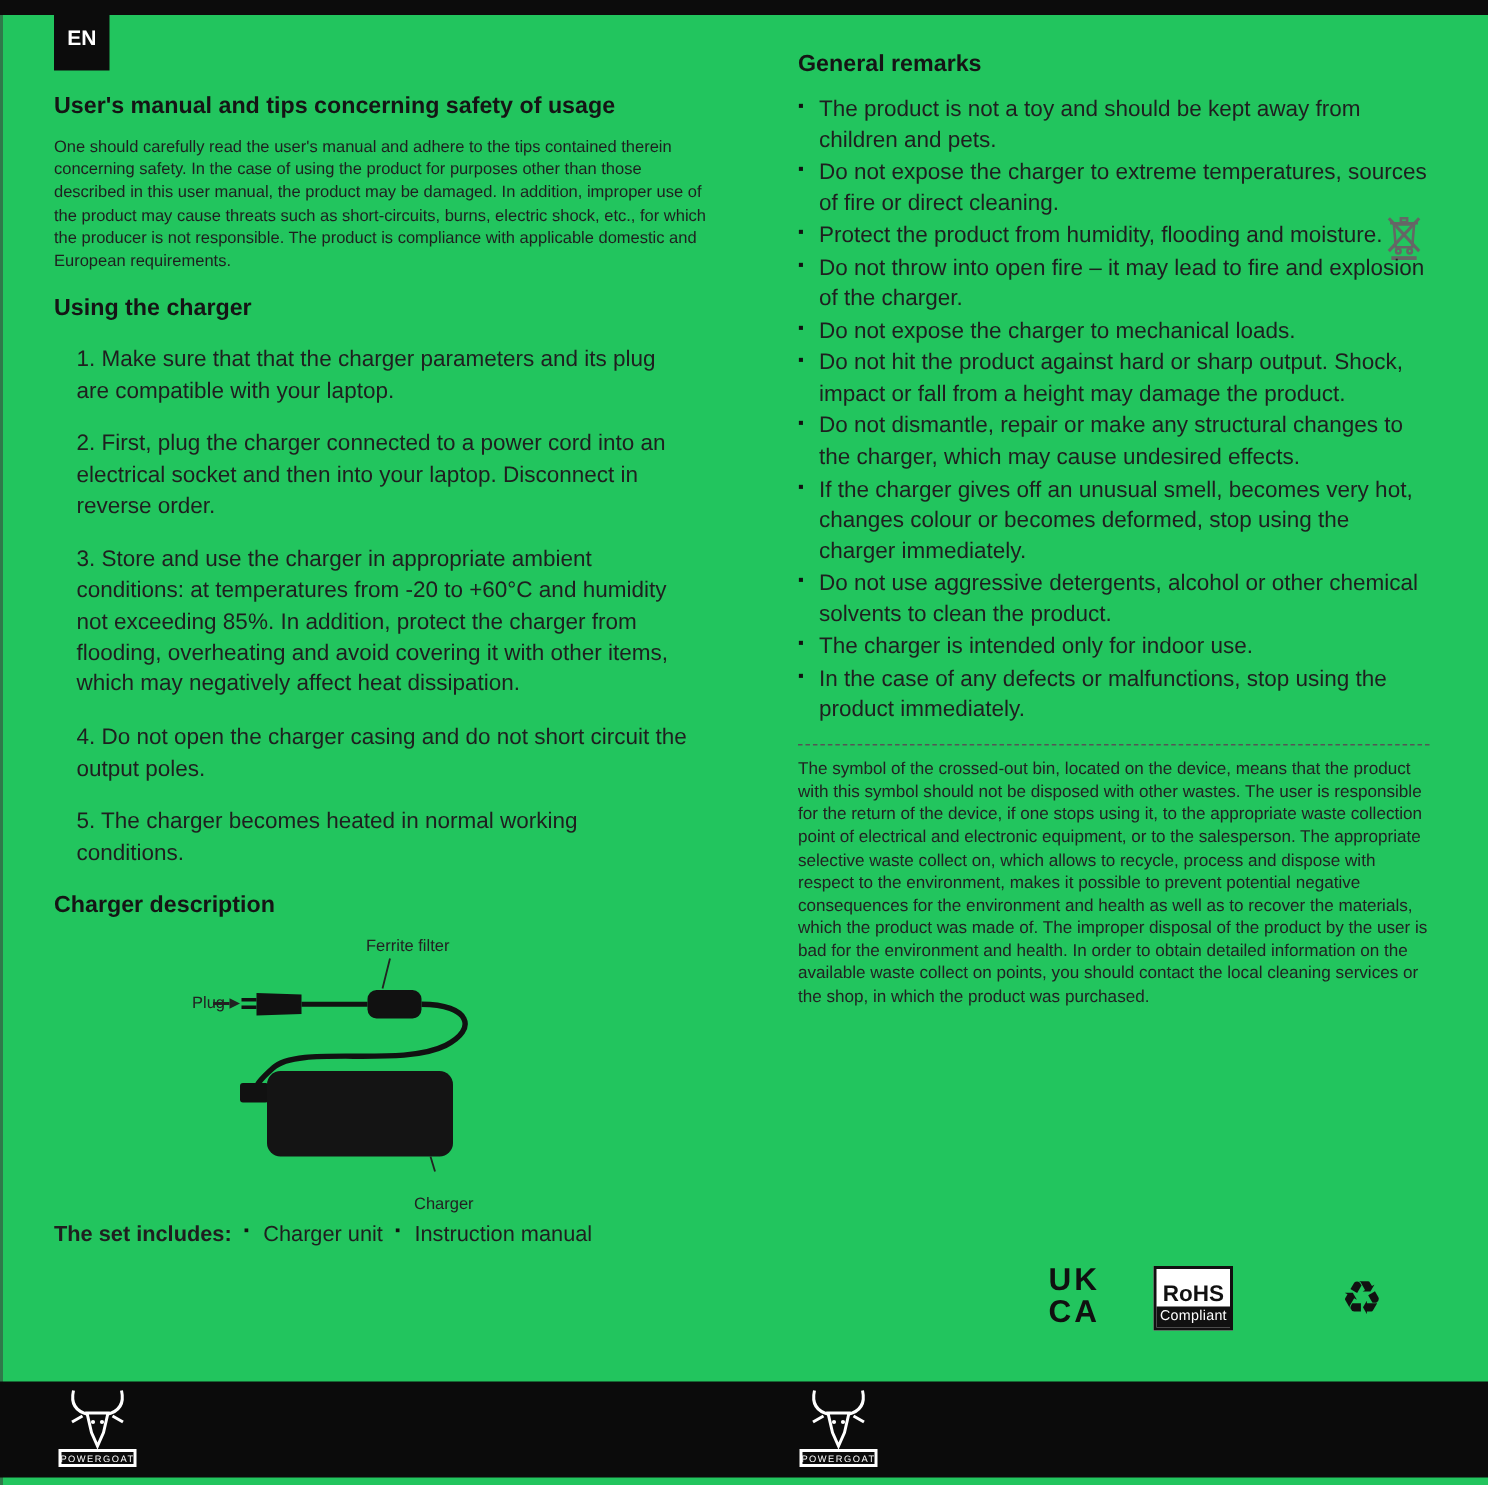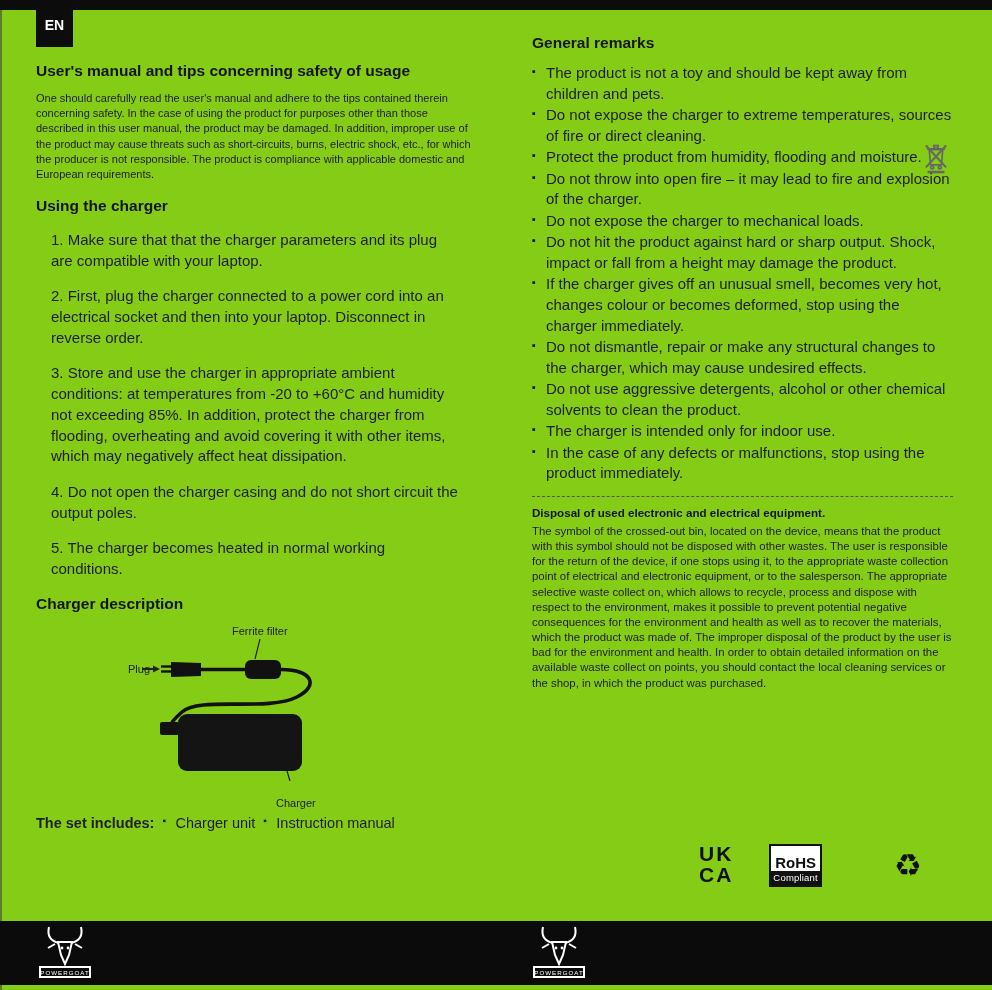--- a/index.html
+++ b/index.html
@@ -1,16 +1,16 @@
 <!DOCTYPE html>
 <html><head>
 <meta charset="utf-8">
 <style>
   html,body{margin:0;padding:0;background:#d8d8d8;}
-  .page{position:relative;width:992px;height:990px;background:#84cc16;overflow:hidden;
+  .page{position:relative;width:992px;height:990px;background:#22c55e;overflow:hidden;
         font-family:"Liberation Sans",sans-serif;color:#1f1f1f;}
   .edge-left{position:absolute;left:0;top:0;bottom:0;width:2px;background:#3a3a3a;opacity:.55;}
   .top-bar{position:absolute;left:0;top:0;right:0;height:10px;background:#0c0c0c;}
   .en-badge{position:absolute;left:36px;top:0;width:37px;height:47px;background:#0c0c0c;color:#fff;
             font-size:14px;font-weight:700;display:flex;align-items:center;justify-content:center;padding-top:2px;box-sizing:border-box;}
   .col-left{position:absolute;left:36px;top:62px;width:437px;}
   .col-right{position:absolute;left:532px;top:34px;width:421px;}
   .h1{font-size:15.5px;font-weight:700;margin:0 0 11px;color:#151515;}
   .h2{font-size:15.5px;font-weight:700;margin:15px 0 10px;color:#151515;}
   .body-text{font-size:11px;line-height:1.38;margin:0 0 4px;}
@@ -95,51 +95,50 @@
         <rect x="209" y="37" width="36" height="19" rx="6" fill="#111"></rect>
 
         <path d="M245,46.5 C277,46.5 283,63 261,74 C231,89 163,73 146,89 C137,97 134,101 134,106" stroke="#111" stroke-width="3.6" fill="none"></path>
 
         <rect x="124" y="99" width="19" height="13" rx="2" fill="#111"></rect>
 
         <rect x="142" y="91" width="124" height="57" rx="9" fill="#141414"></rect>
 
         <line x1="251" y1="148" x2="254" y2="158" stroke="#222" stroke-width="1.2"></line>
       </svg>
-      <span class="diag-label" style="left:196px;top:2px;">Ferrite filter</span>
+      <span class="diag-label" style="left:208px;top:2px;">Ferrite filter</span>
       <span class="diag-label" style="left:92px;top:40px;">Plug</span>
       <span class="diag-label" style="left:240px;top:174px;">Charger</span>
     </div>
 
     <p class="set-line">
       <span class="set-label">The set includes:</span>
       <span class="inc-item">Charger unit</span>
       <span class="inc-item">Instruction manual</span>
     </p>
   </div>
 
   <div class="col-right">
     <h2 class="h1">General remarks</h2>
     <ul class="bullets">
       <li>The product is not a toy and should be kept away from children and pets.</li>
       <li>Do not expose the charger to extreme temperatures, sources of fire or direct cleaning.</li>
       <li>Protect the product from humidity, flooding and moisture.</li>
       <li>Do not throw into open fire – it may lead to fire and explosion of the charger.</li>
       <li>Do not expose the charger to mechanical loads.</li>
       <li>Do not hit the product against hard or sharp output. Shock, impact or fall from a height may damage the product.</li>
+      <li>Do not dismantle, repair or make any structural changes to the charger, which may cause undesired effects.</li>
       <li>If the charger gives off an unusual smell, becomes very hot, changes colour or becomes deformed, stop using the charger immediately.</li>
-      <li>Do not dismantle, repair or make any structural changes to the charger, which may cause undesired effects.</li>
       <li>Do not use aggressive detergents, alcohol or other chemical solvents to clean the product.</li>
       <li>The charger is intended only for indoor use.</li>
       <li>In the case of any defects or malfunctions, stop using the product immediately.</li>
     </ul>
 
     <hr class="divider">
 
-    <h3 class="small-h">Disposal of used electronic and electrical equipment.</h3>
     <p class="small-text">The symbol of the crossed-out bin, located on the device, means that the product with this symbol should not be disposed with other wastes. The user is responsible for the return of the device, if one stops using it, to the appropriate waste collection point of electrical and electronic equipment, or to the salesperson. The appropriate selective waste collect on, which allows to recycle, process and dispose with respect to the environment, makes it possible to prevent potential negative consequences for the environment and health as well as to recover the materials, which the product was made of. The improper disposal of the product by the user is bad for the environment and health. In order to obtain detailed information on the available waste collect on points, you should contact the local cleaning services or the shop, in which the product was purchased.</p>
   </div>
 
   <div class="certs">
     <div class="ukca">
       <span>UK</span>
       <span>CA</span>
     </div>
     <div class="rohs">
       <div class="rohs-top">RoHS</div>

